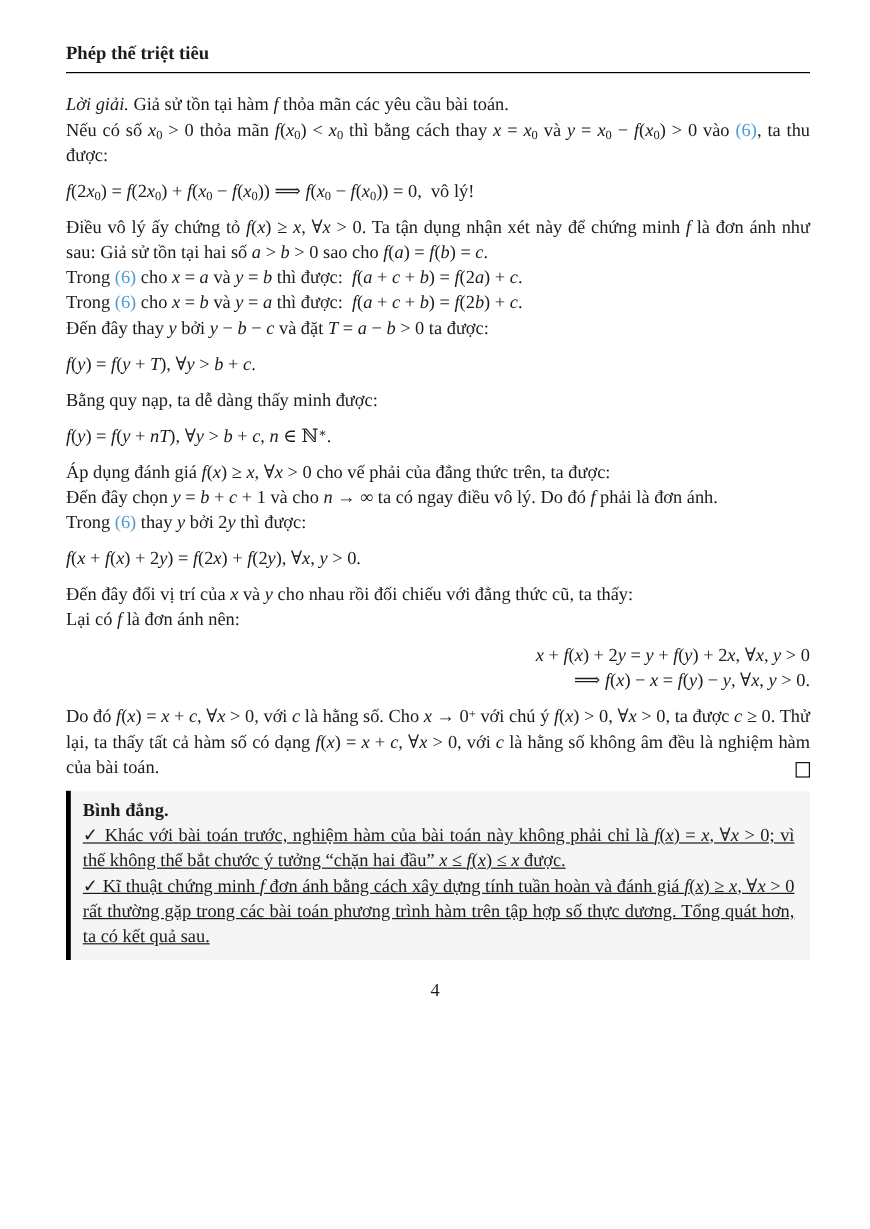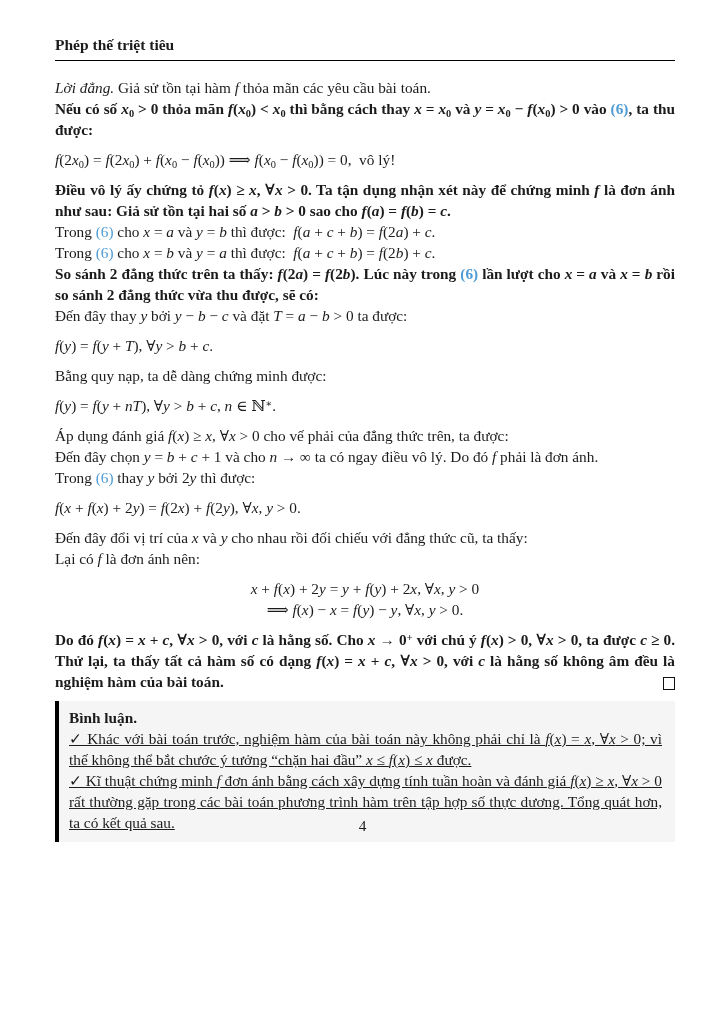--- a/index.html
+++ b/index.html
@@ -11,24 +11,24 @@
     background: var(--page-bg, #ffffff);
     color: var(--text, #1b1b1b);
     font-family: "Liberation Serif", "DejaVu Serif", serif;
     font-size: 15.3px;
     line-height: 21px;
     padding: 34px 50px 0 55px;
     overflow: hidden;
   }
   .section-title { font-weight: bold; font-size: 15.5px; }
   .header-rule { border-bottom: 1.6px solid #000; margin-top: 5px; margin-bottom: 16px; }
-  .para { text-align: justify; margin: 0; font-weight: bold; }
+  .para { text-align: justify; margin: 0; }
   .line { margin: 0; }
   .eq { margin: 9px 0; }
-  .eq-multiline { text-align: center; margin: 9px 0; }
+  .eq-multiline { text-align: right; margin: 9px 0; }
   .ref { color: var(--ref-link, #4e9bd4); }
   sub { font-size: 68%; vertical-align: -3px; line-height: 0; }
   sup { font-size: 68%; vertical-align: 4px; line-height: 0; }
   .qed {
     float: right;
     width: 10px;
     height: 11px;
     border: 1.3px solid #111;
     margin-top: 6px;
   }
@@ -51,48 +51,47 @@
 <body>
 
 <div class="page">
 
   <div class="header">
     <div class="section-title">Phép thế triệt tiêu</div>
     <div class="header-rule"></div>
   </div>
 
   <div class="body">
-    <div class="line"><i>Lời đẳng.</i> Giả sử tồn tại hàm <i>f</i> thỏa mãn các yêu cầu bài toán.</div>
+    <div class="line"><i>Lời giải.</i> Giả sử tồn tại hàm <i>f</i> thỏa mãn các yêu cầu bài toán.</div>
     <div class="para">Nếu có số <i>x</i><sub>0</sub> &gt; 0 thỏa mãn <i>f</i>(<i>x</i><sub>0</sub>) &lt; <i>x</i><sub>0</sub> thì bằng cách thay <i>x</i> = <i>x</i><sub>0</sub> và <i>y</i> = <i>x</i><sub>0</sub> − <i>f</i>(<i>x</i><sub>0</sub>) &gt; 0 vào <span class="ref">(6)</span>, ta thu được:</div>
     <div class="eq"><i>f</i>(2<i>x</i><sub>0</sub>) = <i>f</i>(2<i>x</i><sub>0</sub>) + <i>f</i>(<i>x</i><sub>0</sub> − <i>f</i>(<i>x</i><sub>0</sub>)) ⟹ <i>f</i>(<i>x</i><sub>0</sub> − <i>f</i>(<i>x</i><sub>0</sub>)) = 0, &nbsp;vô lý!</div>
     <div class="para">Điều vô lý ấy chứng tỏ <i>f</i>(<i>x</i>) ≥ <i>x</i>, ∀<i>x</i> &gt; 0. Ta tận dụng nhận xét này để chứng minh <i>f</i> là đơn ánh như sau: Giả sử tồn tại hai số <i>a</i> &gt; <i>b</i> &gt; 0 sao cho <i>f</i>(<i>a</i>) = <i>f</i>(<i>b</i>) = <i>c</i>.</div>
     <div class="line">Trong <span class="ref">(6)</span> cho <i>x</i> = <i>a</i> và <i>y</i> = <i>b</i> thì được: &nbsp;<i>f</i>(<i>a</i> + <i>c</i> + <i>b</i>) = <i>f</i>(2<i>a</i>) + <i>c</i>.</div>
     <div class="line">Trong <span class="ref">(6)</span> cho <i>x</i> = <i>b</i> và <i>y</i> = <i>a</i> thì được: &nbsp;<i>f</i>(<i>a</i> + <i>c</i> + <i>b</i>) = <i>f</i>(2<i>b</i>) + <i>c</i>.</div>
-    <div class="para">So sánh 2 đẳng thức trên ta thấy: <i>f</i>(2<i>a</i>) = <i>f</i>(2<i>b</i>). Lúc này trong <span class="ref">(6)</span> lần lượt cho <i>x</i> = <i>a</i> và <i>x</i> = <i>b</i> rồi so sánh 2 đẳng thức vừa thu được, sẽ có:</div>
     <div class="line">Đến đây thay <i>y</i> bởi <i>y</i> − <i>b</i> − <i>c</i> và đặt <i>T</i> = <i>a</i> − <i>b</i> &gt; 0 ta được:</div>
     <div class="eq"><i>f</i>(<i>y</i>) = <i>f</i>(<i>y</i> + <i>T</i>), ∀<i>y</i> &gt; <i>b</i> + <i>c</i>.</div>
-    <div class="line">Bằng quy nạp, ta dễ dàng chứng minh được:</div>
+    <div class="line">Bằng quy nạp, ta dễ dàng thấy minh được:</div>
     <div class="eq"><i>f</i>(<i>y</i>) = <i>f</i>(<i>y</i> + <i>nT</i>), ∀<i>y</i> &gt; <i>b</i> + <i>c</i>, <i>n</i> ∈ ℕ<sup>∗</sup>.</div>
     <div class="line">Áp dụng đánh giá <i>f</i>(<i>x</i>) ≥ <i>x</i>, ∀<i>x</i> &gt; 0 cho vế phải của đẳng thức trên, ta được:</div>
     <div class="line">Đến đây chọn <i>y</i> = <i>b</i> + <i>c</i> + 1 và cho <i>n</i> → ∞ ta có ngay điều vô lý. Do đó <i>f</i> phải là đơn ánh.</div>
     <div class="line">Trong <span class="ref">(6)</span> thay <i>y</i> bởi 2<i>y</i> thì được:</div>
     <div class="eq"><i>f</i>(<i>x</i> + <i>f</i>(<i>x</i>) + 2<i>y</i>) = <i>f</i>(2<i>x</i>) + <i>f</i>(2<i>y</i>), ∀<i>x</i>, <i>y</i> &gt; 0.</div>
     <div class="line">Đến đây đổi vị trí của <i>x</i> và <i>y</i> cho nhau rồi đối chiếu với đẳng thức cũ, ta thấy:</div>
     <div class="line">Lại có <i>f</i> là đơn ánh nên:</div>
     <div class="eq-multiline">
       <div><i>x</i> + <i>f</i>(<i>x</i>) + 2<i>y</i> = <i>y</i> + <i>f</i>(<i>y</i>) + 2<i>x</i>, ∀<i>x</i>, <i>y</i> &gt; 0</div>
       <div>⟹ <i>f</i>(<i>x</i>) − <i>x</i> = <i>f</i>(<i>y</i>) − <i>y</i>, ∀<i>x</i>, <i>y</i> &gt; 0.</div>
     </div>
     <div class="para">
       <span>Do đó <i>f</i>(<i>x</i>) = <i>x</i> + <i>c</i>, ∀<i>x</i> &gt; 0, với <i>c</i> là hằng số. Cho <i>x</i> → 0<sup>+</sup> với chú ý <i>f</i>(<i>x</i>) &gt; 0, ∀<i>x</i> &gt; 0, ta được <i>c</i> ≥ 0. Thử lại, ta thấy tất cả hàm số có dạng <i>f</i>(<i>x</i>) = <i>x</i> + <i>c</i>, ∀<i>x</i> &gt; 0, với <i>c</i> là hằng số không âm đều là nghiệm hàm của bài toán.</span>
       <span class="qed"></span>
     </div>
   </div>
 
   <div class="comment-box">
-    <div class="box-title">Bình luận.</div>
+    <div class="box-title">Bình đẳng.</div>
     <div class="box-item">✓ Khác với bài toán trước, nghiệm hàm của bài toán này không phải chỉ là <i>f</i>(<i>x</i>) = <i>x</i>, ∀<i>x</i> &gt; 0; vì thế không thể bắt chước ý tưởng “chặn hai đầu” <i>x</i> ≤ <i>f</i>(<i>x</i>) ≤ <i>x</i> được.</div>
     <div class="box-item">✓ Kĩ thuật chứng minh <i>f</i> đơn ánh bằng cách xây dựng tính tuần hoàn và đánh giá <i>f</i>(<i>x</i>) ≥ <i>x</i>, ∀<i>x</i> &gt; 0 rất thường gặp trong các bài toán phương trình hàm trên tập hợp số thực dương. Tổng quát hơn, ta có kết quả sau.</div>
   </div>
 
   <div class="page-number">4</div>
 
 </div>
 
 </body></html>

